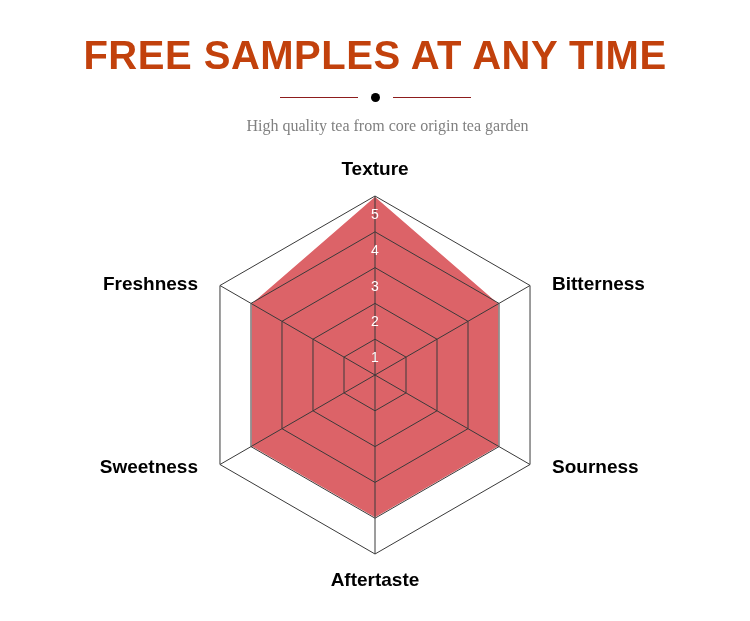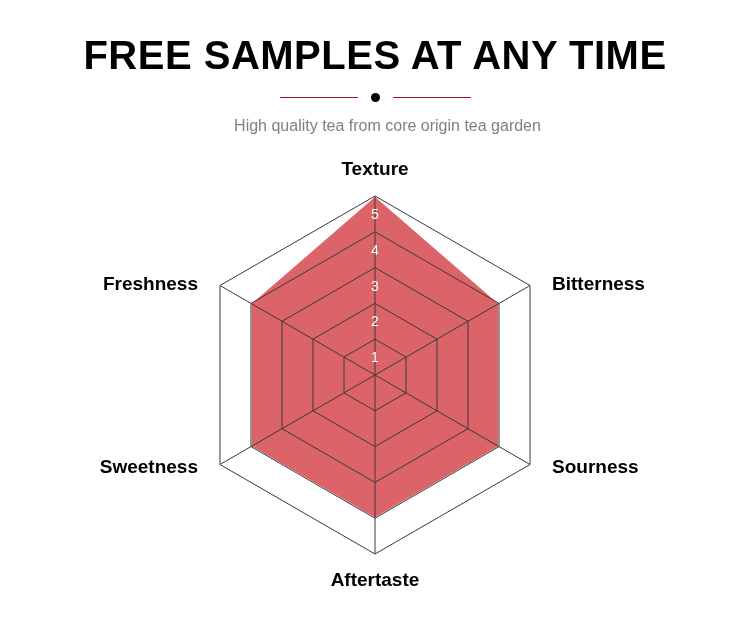--- a/index.html
+++ b/index.html
@@ -22,21 +22,21 @@
   }
   .header {
     text-align: center;
     padding-top: 34px;
   }
   .title {
     font-family: "Liberation Sans", sans-serif;
     font-weight: bold;
     font-size: 40px;
     letter-spacing: 0.5px;
-    color: #000000;
+    color: #c2410c;
     line-height: 1.05;
     margin: 0;
   }
   .divider {
     display: flex;
     align-items: center;
     justify-content: center;
     margin-top: 14px;
     height: 14px;
   }
@@ -50,21 +50,21 @@
     height: 9px;
     border-radius: 50%;
     background: #000000;
     margin: 0 13px;
   }
   .subtitle {
     margin: 0;
     margin-top: 13px;
     font-size: 16px;
     color: #808080;
-    font-family: Liberation Sans, sans-serif;
+    font-family: Liberation Serif, serif;
     font-weight: normal;
     padding-left: 25px;
   }
   .chart-wrap {
     position: absolute;
     left: 0;
     top: 150px;
     width: 750px;
     height: 471px;
   }

